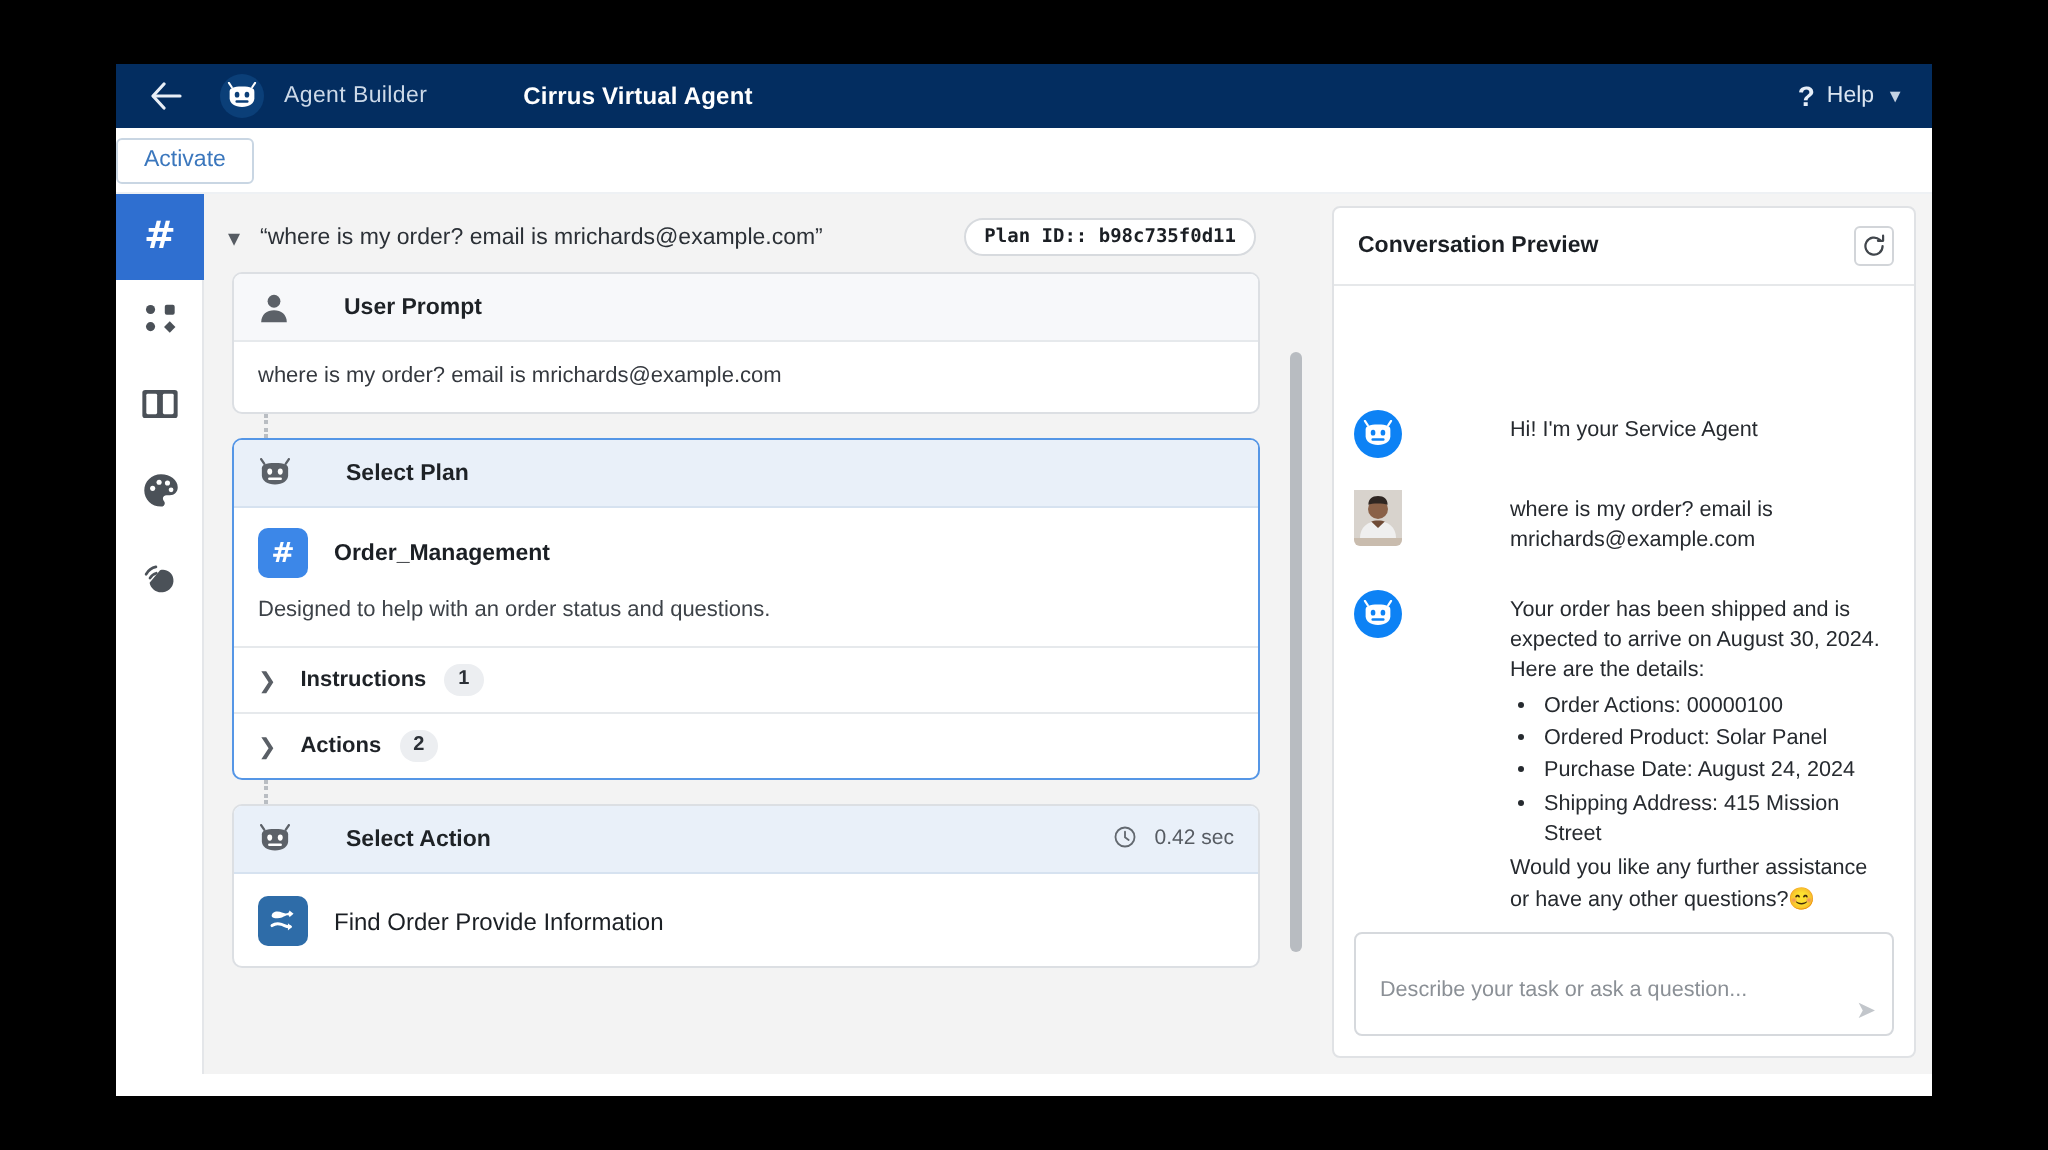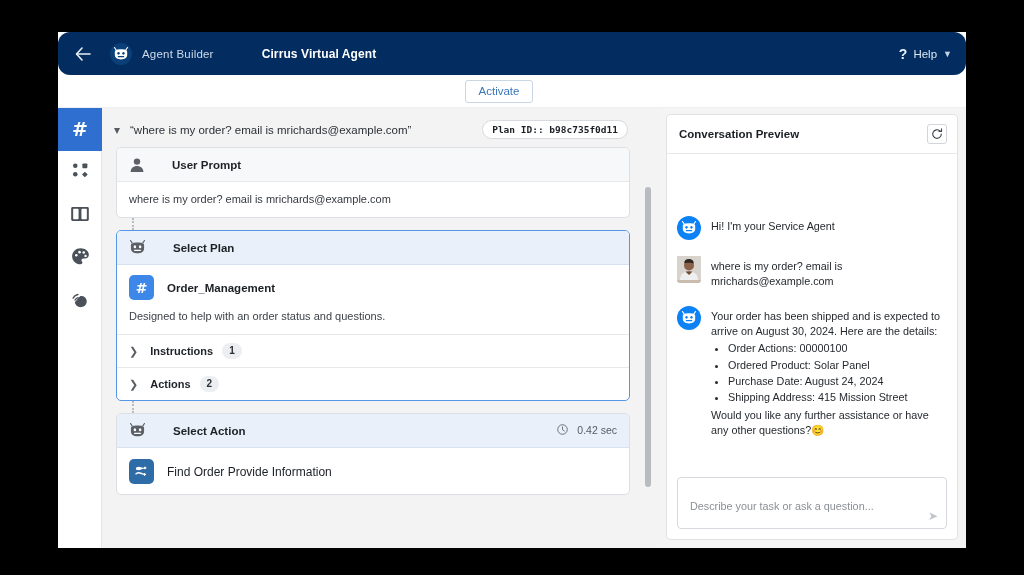--- a/index.html
+++ b/index.html
@@ -13,27 +13,26 @@
   .screen {
     position: absolute;
     left: 58px; top: 32px;
     width: 908px; height: 516px;
     background: #ffffff;
     overflow: hidden;
   }
 
   
   .topbar {
-    height: 43px;
+    height: 32px;
     background: #032d60;
     display: flex;
     align-items: center;
     padding: 0 14px 0 12px;
     color: #fff;
-    border-radius: 12px;
   }
   .back-arrow {
     width: 26px; height: 26px;
     display: flex; align-items: center; justify-content: center;
     color: #e8eef6;
     font-size: 16px;
     cursor: pointer;
     margin-right: 14px;
   }
   .brand-logo {
@@ -64,21 +63,21 @@
     font-size: 11.5px; color: #dbe6f2;
     cursor: pointer;
   }
   .help-q { font-size: 14px; font-weight: bold; color: #e6eef8; }
   .chev { font-size: 9px; opacity: .9; }
 
   
   .actionbar {
     height: 33px;
     background: #ffffff;
-    display: flex; align-items: center; justify-content: center;
+    display: flex; align-items: center; justify-content: flex-start;
     padding-right: 26px;
     border-bottom: 1px solid #eef1f4;
   }
   .activate-btn {
     border: 1px solid #c9d6e3;
     border-radius: 3px;
     background: #fff;
     color: #3b77bd;
     font-size: 11.5px;
     padding: 4px 13px 5px;
@@ -297,21 +296,21 @@
     background: #fff;
     display: flex; align-items: center; justify-content: center;
     cursor: pointer;
     color: #41464c;
   }
   .chat-area {
     flex: 1 1 auto;
     padding: 62px 12px 8px 10px;
     overflow: hidden;
   }
-  .msg { display: flex; margin-bottom: 16px; }
+  .msg { display: flex; margin-bottom: 16px; gap: 44px; }
   .msg .av { flex: 0 0 auto; margin-right: 10px; }
   .bot-av {
     width: 24px; height: 24px;
     border-radius: 50%;
     background: #0d82f5;
     display: flex; align-items: center; justify-content: center;
   }
   .user-av {
     width: 24px; height: 24px;
     border-radius: 3px;

